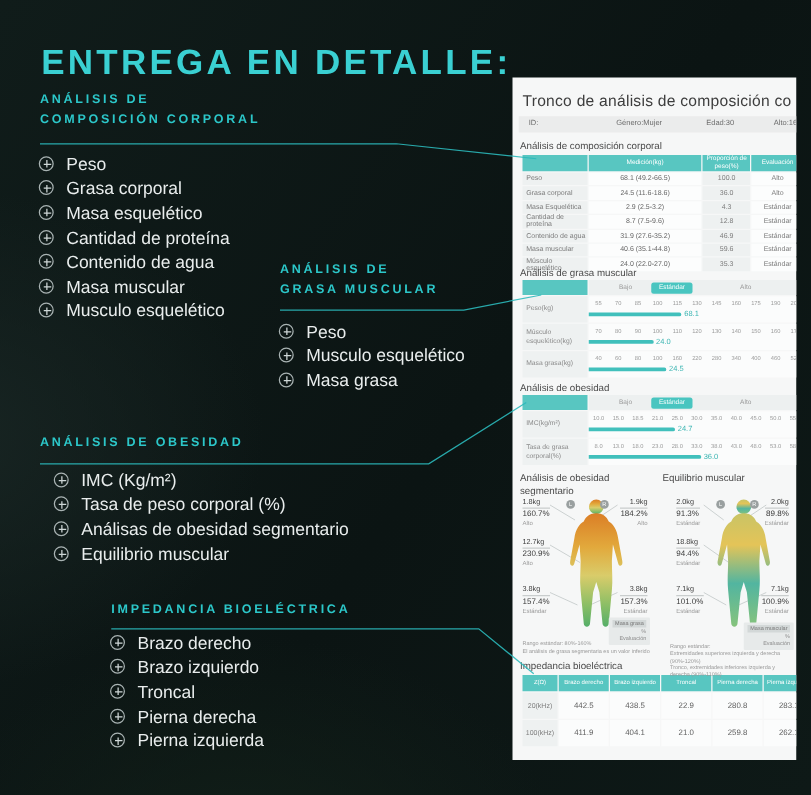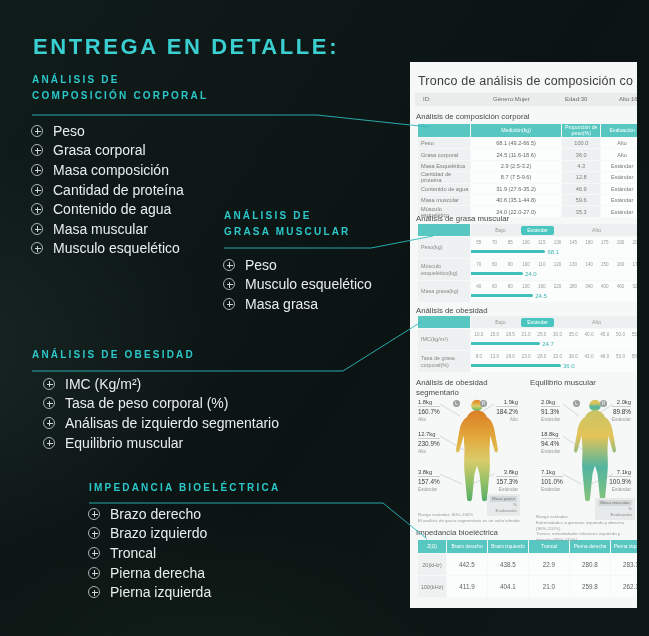--- a/index.html
+++ b/index.html
@@ -5,21 +5,21 @@
   html,body{margin:0;padding:0;background:#000;}
   .canvas{position:relative;width:649px;height:636px;overflow:hidden;
     font-family:"Liberation Sans",sans-serif;
     background:
       radial-gradient(90% 70% at -8% 55%, #182523 0%, rgba(16,25,23,0) 45%),
       radial-gradient(80% 60% at 30% 110%, #122019 0%, rgba(16,25,23,0) 50%),
       linear-gradient(125deg,#101c1a 0%,#0b1413 55%,#0e1917 100%);}
   .canvas *{box-sizing:border-box;}
 
   
-  .big-title{position:absolute;left:33px;top:34px;font-size:22px;font-weight:700;
+  .big-title{position:absolute;left:33px;top:34px;font-size:28px;font-weight:700;
     letter-spacing:2.6px;color:#3ad0d2;white-space:nowrap;}
   .sec-h{position:absolute;color:#2cc7c9;font-size:10px;font-weight:700;
     letter-spacing:2.2px;line-height:16px;white-space:pre-line;}
   .h-comp{left:32px;top:72px;}
   .h-grasa{left:224px;top:208px;}
   .h-obes{left:32px;top:347px;}
   .h-imped{left:89px;top:480px;}
   .list{position:absolute;color:#e9eded;font-size:14px;font-weight:500;}
   .li{display:flex;align-items:center;height:19.6px;white-space:nowrap;}
   .plus{width:12px;height:12px;border:1px solid #a9b3b3;border-radius:50%;
@@ -138,21 +138,21 @@
   <div class="li">
       <span class="plus"></span>
       <span>Peso</span>
     </div>
       <div class="li">
       <span class="plus"></span>
       <span>Grasa corporal</span>
     </div>
       <div class="li">
       <span class="plus"></span>
-      <span>Masa composición</span>
+      <span>Masa esquelético</span>
     </div>
       <div class="li">
       <span class="plus"></span>
       <span>Cantidad de proteína</span>
     </div>
       <div class="li">
       <span class="plus"></span>
       <span>Contenido de agua</span>
     </div>
       <div class="li">
@@ -189,21 +189,21 @@
   <div class="li">
       <span class="plus"></span>
       <span>IMC (Kg/m²)</span>
     </div>
       <div class="li">
       <span class="plus"></span>
       <span>Tasa de peso corporal (%)</span>
     </div>
       <div class="li">
       <span class="plus"></span>
-      <span>Análisas de izquierdo segmentario</span>
+      <span>Análisas de obesidad segmentario</span>
     </div>
       <div class="li">
       <span class="plus"></span>
       <span>Equilibrio muscular</span>
     </div>
     </div>
 
   <div class="sec-h h-imped">IMPEDANCIA BIOELÉCTRICA</div>
   <div class="list list-imped">
 

